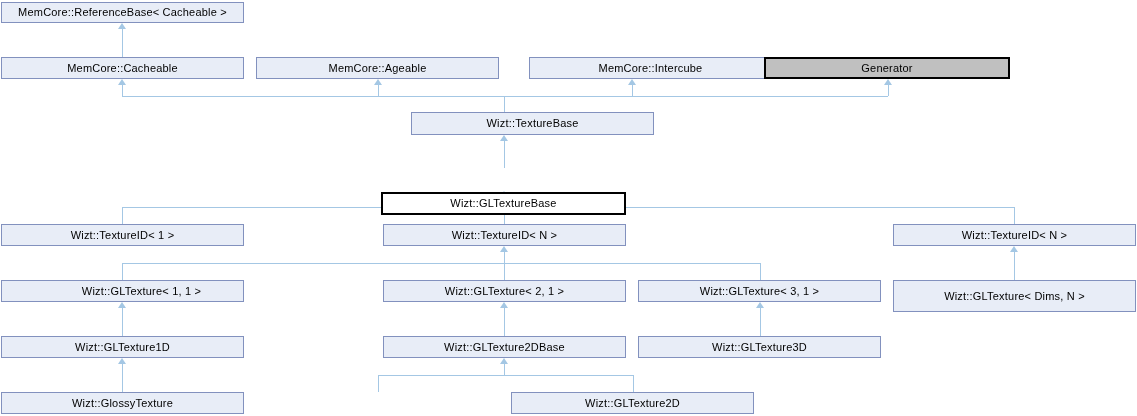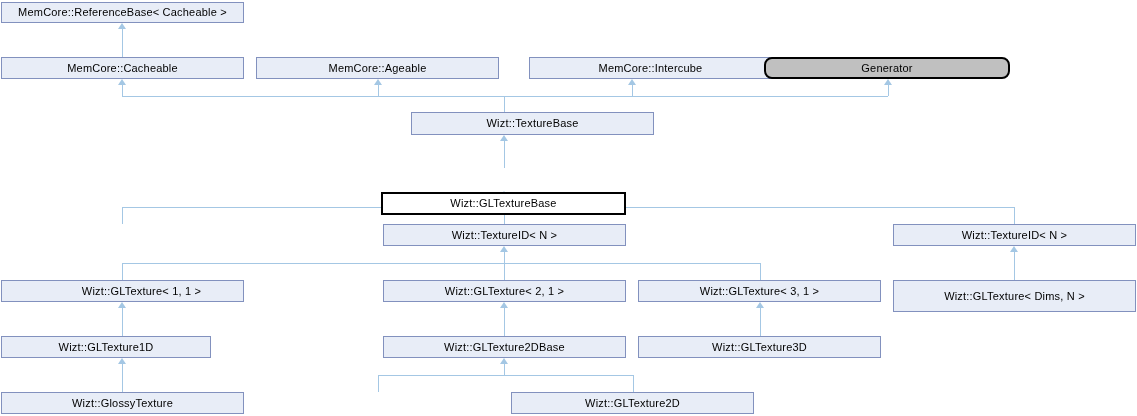--- a/index.html
+++ b/index.html
@@ -91,27 +91,28 @@
     <div class="edge-arrow" style="left: 1010px; top: 246px;"></div>
     <div class="edge-arrow" style="left: 118px; top: 302px;"></div>
     <div class="edge-arrow" style="left: 500px; top: 302px;"></div>
     <div class="edge-arrow" style="left: 756px; top: 302px;"></div>
     <div class="edge-arrow" style="left: 118px; top: 358px;"></div>
     <div class="edge-arrow" style="left: 500px; top: 358px;"></div>
     <div class="node normal" style="left: 1px; top: 2px; width: 243px; height: 21px;">MemCore::ReferenceBase&lt; Cacheable &gt;</div>
     <div class="node normal" style="left: 1px; top: 57px; width: 243px; height: 22px;">MemCore::Cacheable</div>
     <div class="node normal" style="left: 256px; top: 57px; width: 243px; height: 22px;">MemCore::Ageable</div>
     <div class="node normal" style="left: 529px; top: 57px; width: 243px; height: 22px;">MemCore::Intercube</div>
-    <div class="node external" style="left: 764px; top: 57px; width: 246px; height: 22px; border-radius: 8px;">Generator</div>
+    <div class="node external" style="left: 764px; top: 57px; width: 246px; height: 22px;">Generator</div>
     <div class="node normal" style="left: 383px; top: 112px; width: 243px; height: 23px; margin-left: 28px;">Wizt::TextureBase</div>
     <div class="node current" style="left: 381px; top: 168px; width: 245px; height: 23px;">Wizt::GLTextureBase</div>
+    <div class="node normal" style="left: 1px; top: 224px; width: 243px; height: 22px;">Wizt::TextureID&lt; 1 &gt;</div>
     <div class="node normal" style="left: 383px; top: 224px; width: 243px; height: 22px;">Wizt::TextureID&lt; N &gt;</div>
     <div class="node normal" style="left: 893px; top: 224px; width: 243px; height: 22px;">Wizt::TextureID&lt; N &gt;</div>
     <div class="node normal" style="left: 1px; top: 280px; width: 243px; height: 22px; padding-left: 38px;">Wizt::GLTexture&lt; 1, 1 &gt;</div>
     <div class="node normal" style="left: 383px; top: 280px; width: 243px; height: 22px;">Wizt::GLTexture&lt; 2, 1 &gt;</div>
     <div class="node normal" style="left: 638px; top: 280px; width: 243px; height: 22px;">Wizt::GLTexture&lt; 3, 1 &gt;</div>
     <div class="node normal" style="left: 893px; top: 280px; width: 243px; height: 32px;">Wizt::GLTexture&lt; Dims, N &gt;</div>
-    <div class="node normal" style="left: 1px; top: 336px; width: 210px; height: 22px;">Wizt::GLTexture1D</div>
+    <div class="node normal" style="left: 1px; top: 336px; width: 243px; height: 22px;">Wizt::GLTexture1D</div>
     <div class="node normal" style="left: 383px; top: 336px; width: 243px; height: 22px;">Wizt::GLTexture2DBase</div>
     <div class="node normal" style="left: 638px; top: 336px; width: 243px; height: 22px;">Wizt::GLTexture3D</div>
     <div class="node normal" style="left: 1px; top: 392px; width: 243px; height: 22px;">Wizt::GlossyTexture</div>
     <div class="node normal" style="left: 511px; top: 392px; width: 243px; height: 22px;">Wizt::GLTexture2D</div>
   </div>
 
 </body></html>

